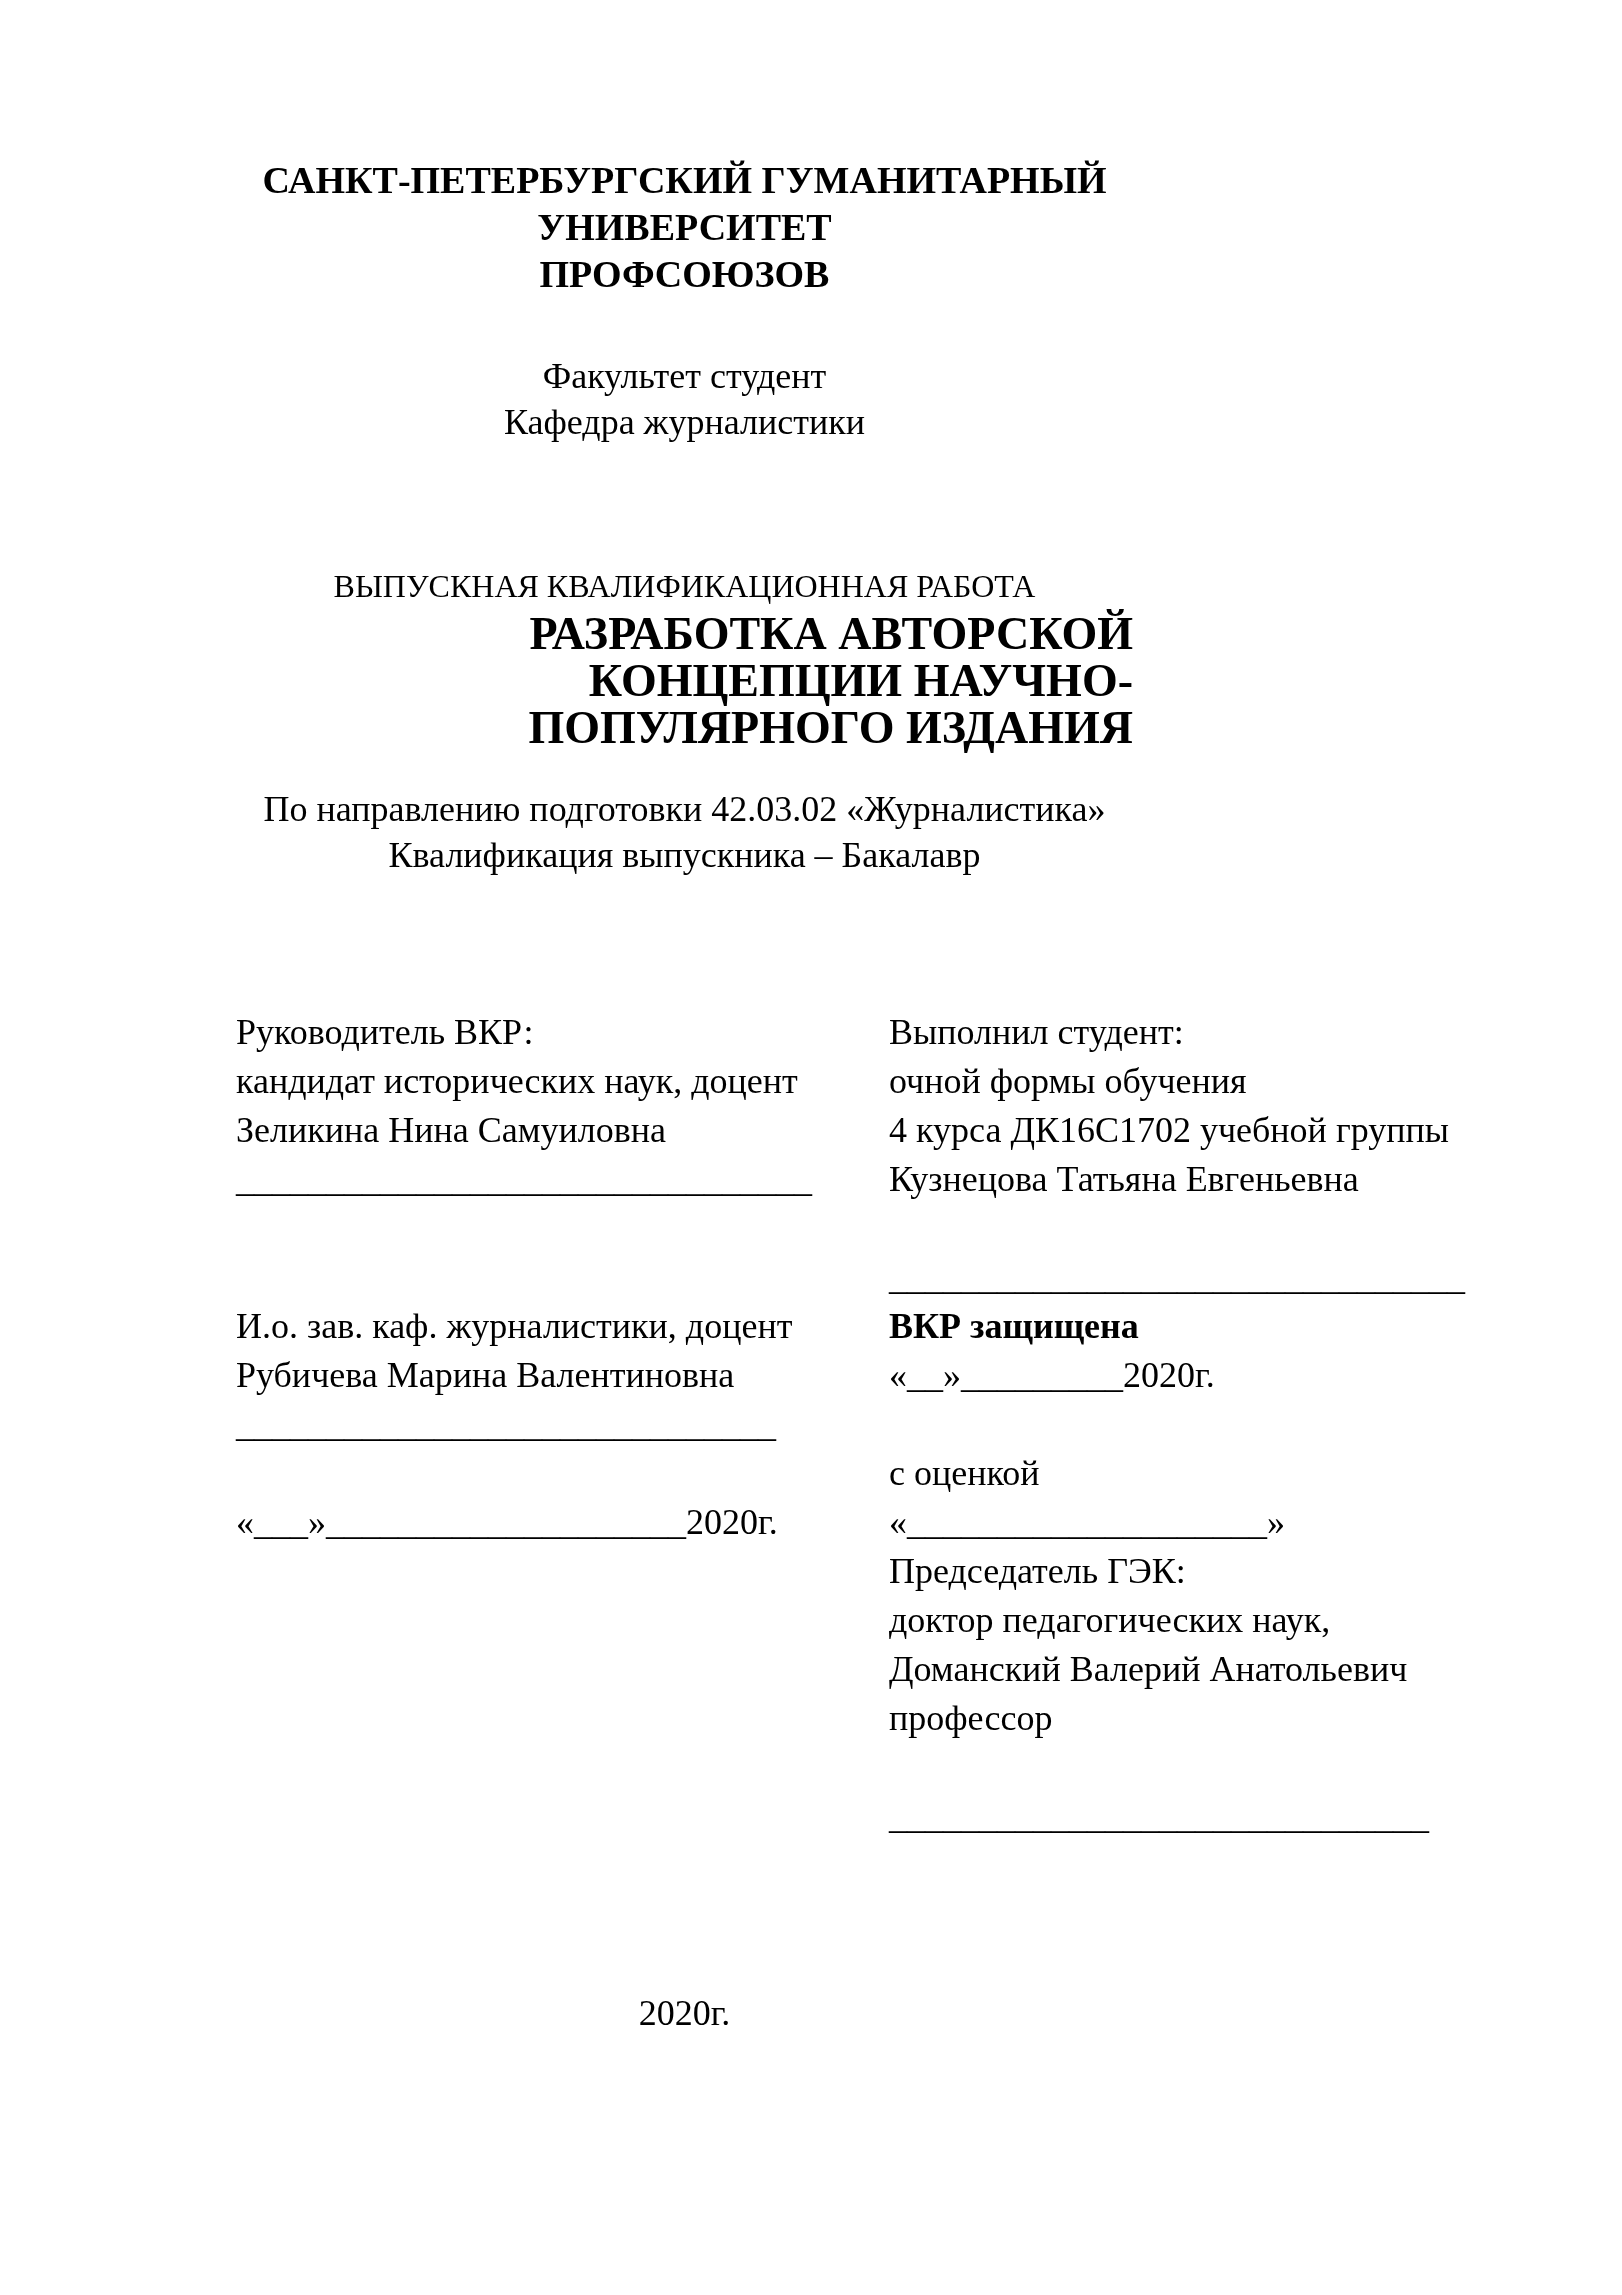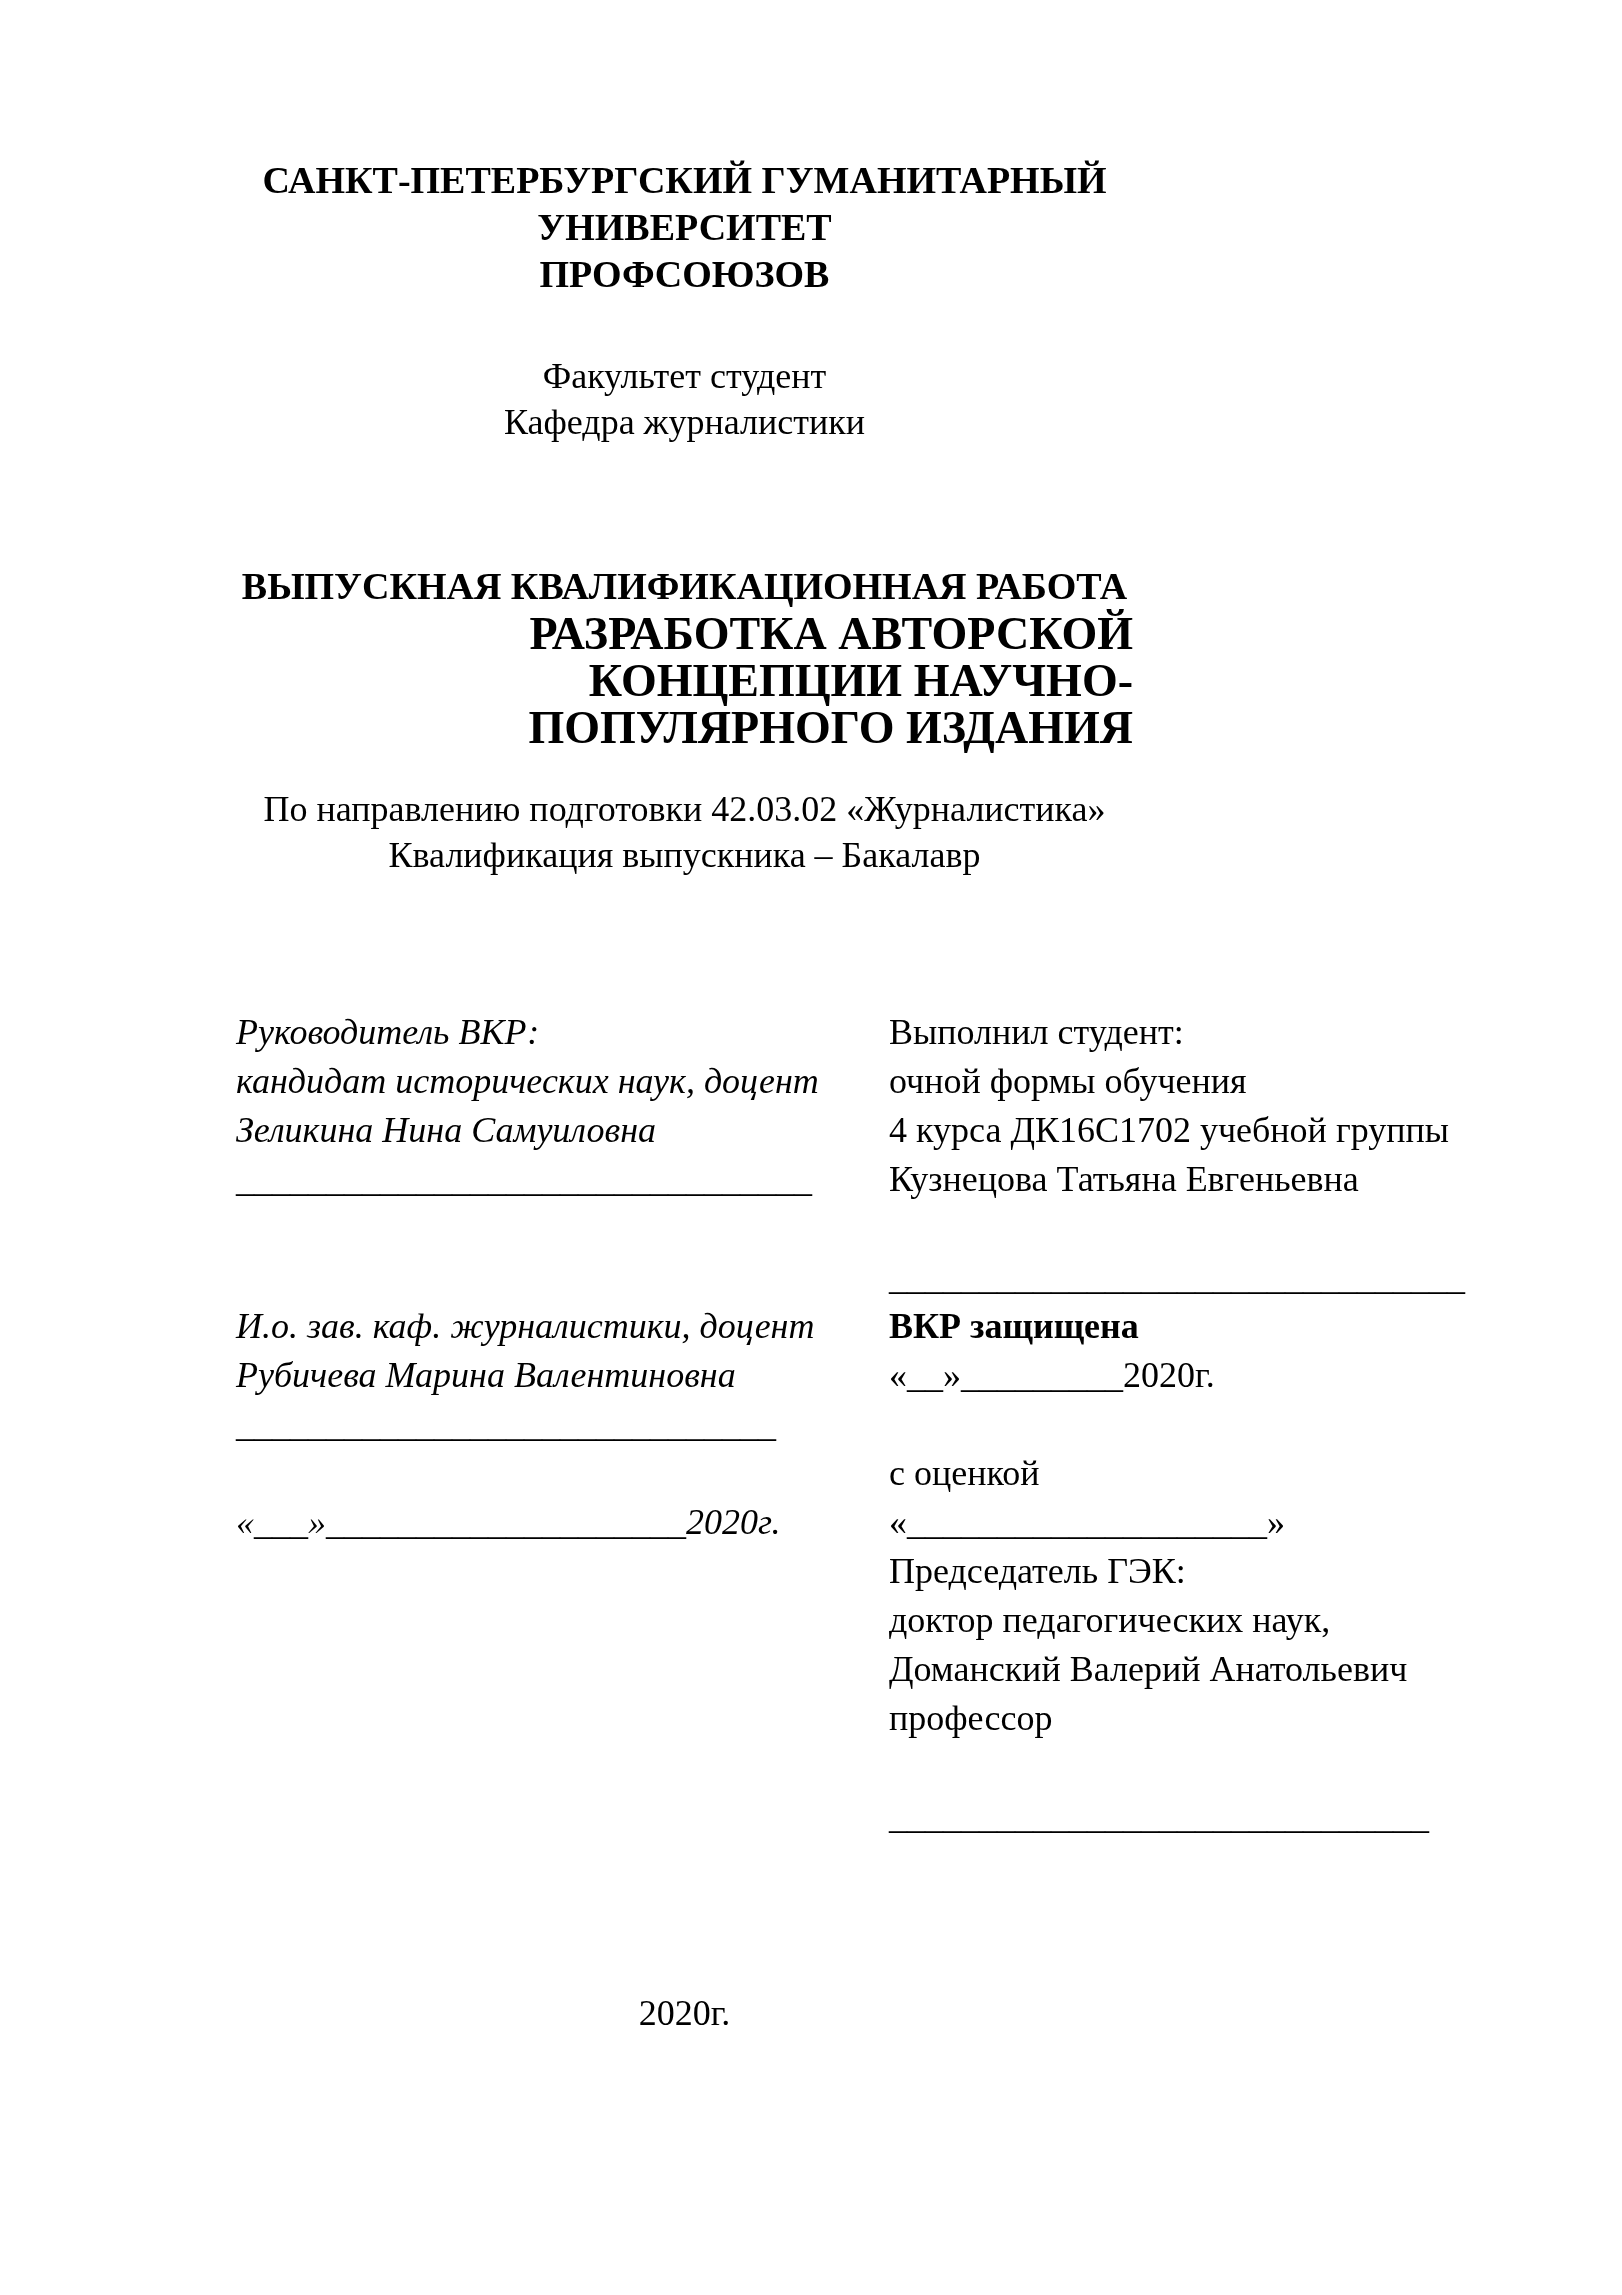--- a/index.html
+++ b/index.html
@@ -25,41 +25,41 @@
     line-height: 47px;
     font-weight: 700;
   }
   .faculty-block {
     margin-top: 55px;
     font-size: 36px;
     line-height: 46px;
   }
   .work-type {
     margin-top: 118px;
-    font-size: 38px;
+    font-size: 32px;
     line-height: 47px;
-    font-weight: 700;
+    font-weight: 400;
   }
   .thesis-title {
     font-size: 46px;
     line-height: 47px;
     font-weight: 700;
     text-align: right;
   }
   .program {
     margin-top: 35px;
     font-size: 36px;
     line-height: 46px;
   }
   .columns {
     margin-top: 130px;
     display: flex;
     font-size: 36px;
   }
-  .col-left { flex: 0 0 653px; width: 653px; font-style: italic; }
+  .col-left { flex: 0 0 653px; width: 653px; }
   .col-right { flex: 1; }
   .line {
     height: 49px;
     line-height: 49px;
     white-space: nowrap;
     overflow: visible;
   }
   .footer {
     margin-top: 149px;
     font-size: 36px;

